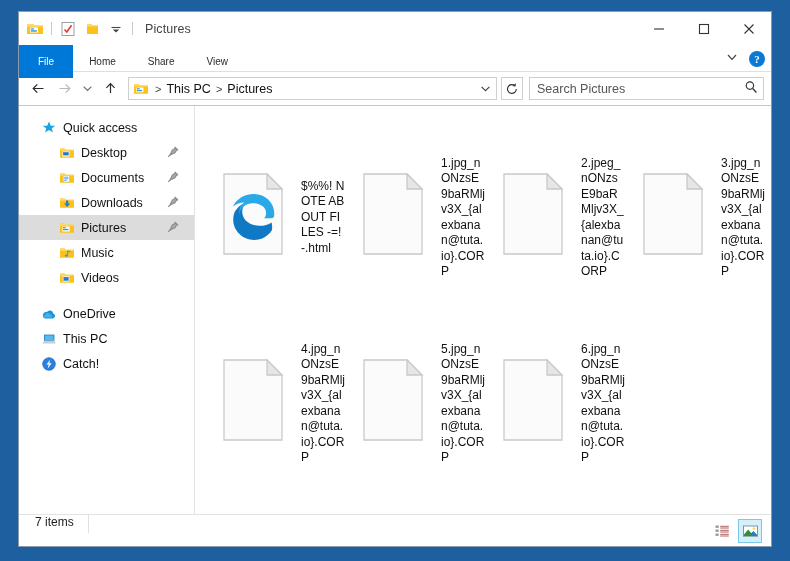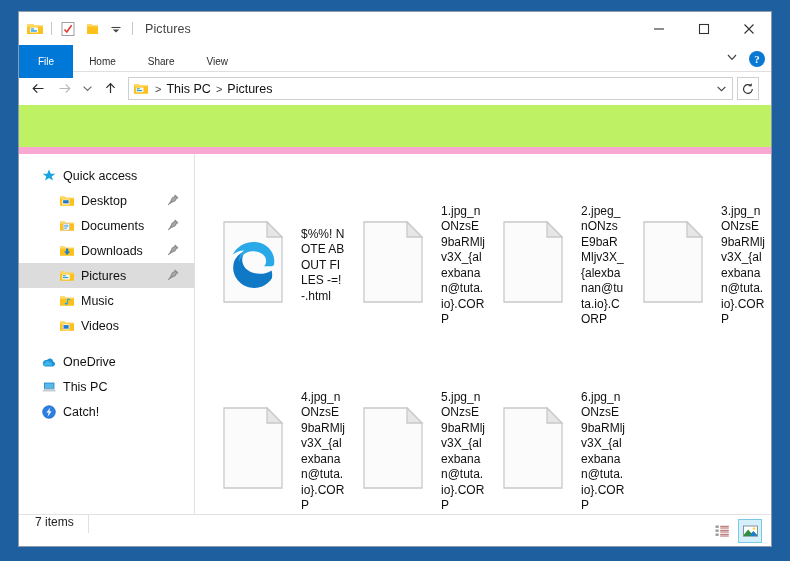--- a/index.html
+++ b/index.html
@@ -14,21 +14,21 @@
   .watermark {
     position: absolute; left: 0; top: 0; width: 790px; height: 561px;
     pointer-events: none; z-index: 0;
   }
 
   
   .window {
     position: absolute;
     left: 18px; top: 11px;
     width: 754px; height: 536px;
-    background: #bef264;
+    background: #ef4444;
     border: 1px solid #8e9aa8;
     display: flex; flex-direction: column;
     z-index: 2;
     overflow: hidden;
   }
 
   
   .titlebar {
     height: 33px; background: #ffffff;
     display: flex; align-items: center;
@@ -108,22 +108,21 @@
   }
   .searchbox {
     width: 235px; height: 23px; border: 1px solid #cfcfcf; background: #fff;
     display: flex; align-items: center; padding: 0 5px 0 7px;
   }
   .searchbox .ph { flex: 1; font-size: 12.5px; color: #555; }
 
   
   .content {
     flex: 1 1 auto; display: flex; min-height: 0;
-    border-top: 7px solid #f9a8d4;
-    margin-top: 42px;
+    border-top: 1px solid #f9a8d4;
   }
   .sidebar {
     width: 176px; flex: none; background: #ffffff;
     border-right: 1px solid #e2e2e2;
     padding-top: 9px; overflow: hidden;
   }
   .nav-item {
     height: 25px; display: flex; align-items: center;
     font-size: 12.5px; color: #111; position: relative;
   }
@@ -321,20 +320,29 @@
       </span>
     </div>
 
     <div class="refresh">
       <svg width="14" height="14" viewBox="0 0 14 14">
         <path d="M11.3 7a4.4 4.4 0 1 1-1.4-3.2" fill="none" stroke="#333" stroke-width="1.15"></path>
         <path d="M11.1 1.3 L10.4 4.4 L7.3 3.9 Z" fill="#333"></path>
       </svg>
     </div>
 
+    <div class="searchbox">
+      <span class="ph">Search Pictures</span>
+      <span>
+        <svg width="14" height="14" viewBox="0 0 14 14">
+          <circle cx="5.9" cy="5.6" r="3.7" fill="none" stroke="#333" stroke-width="1.15"></circle>
+          <path d="M8.7 8.5 L12.4 12.5" stroke="#333" stroke-width="1.3"></path>
+        </svg>
+      </span>
+    </div>
   </div>
 
   <div class="content">
 
     <div class="sidebar">
 
       <div class="nav-item lvl0">
         <span class="ni-ico">
           <svg width="16" height="16" viewBox="0 0 16 16">
             <path d="M8 1.6 L9.8 5.7 L14.2 5.7 L10.7 8.4 L12 12.6 L8 10 L4 12.6 L5.3 8.4 L1.8 5.7 L6.2 5.7 Z" fill="#1aa3e0"></path>

